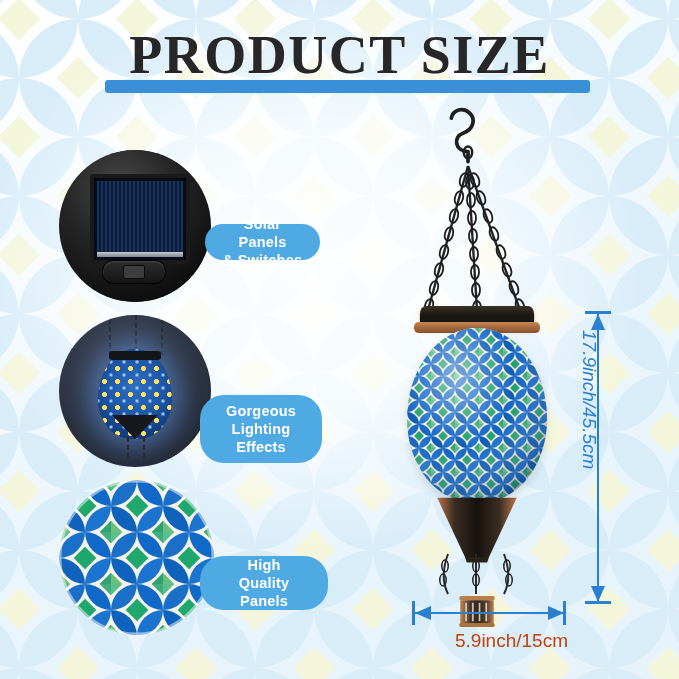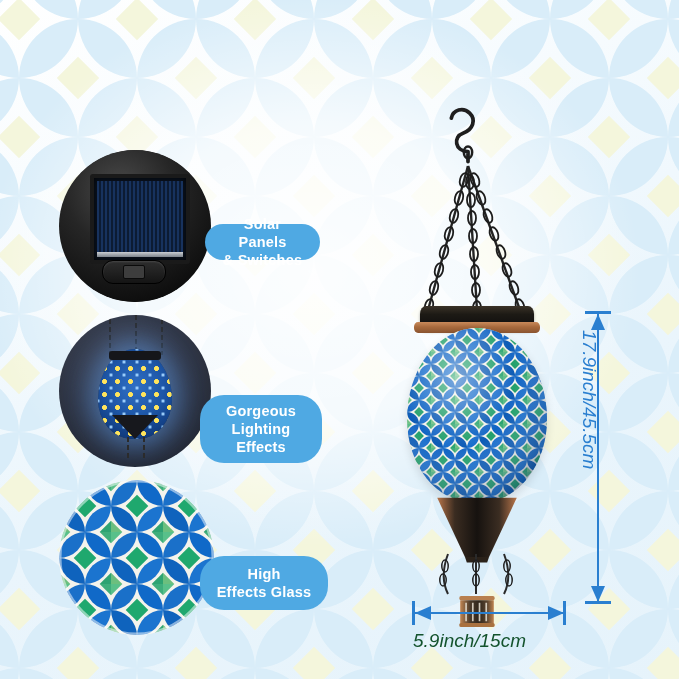--- a/index.html
+++ b/index.html
@@ -117,22 +117,22 @@
 
   .dim-line-h{position:absolute;left:413px;top:612px;width:152px;height:2px;background:#2a7fd0;}
   .dim-cap-h-l{position:absolute;left:412px;top:601px;width:3px;height:24px;background:#2a7fd0;}
   .dim-cap-h-r{position:absolute;left:563px;top:601px;width:3px;height:24px;background:#2a7fd0;}
   .dim-arrow-h-l{position:absolute;left:415px;top:606px;width:0;height:0;
      border-top:7px solid transparent;border-bottom:7px solid transparent;
      border-right:16px solid #2a7fd0;}
   .dim-arrow-h-r{position:absolute;left:548px;top:606px;width:0;height:0;
      border-top:7px solid transparent;border-bottom:7px solid transparent;
      border-left:16px solid #2a7fd0;}
-  .dim-label-h{position:absolute;left:413px;top:630px;width:155px;text-align:left;
-     font-size:19px;font-style:italic;color:#14532d;white-space:nowrap;}
+  .dim-label-h{position:absolute;left:413px;top:630px;width:155px;text-align:right;
+     font-size:19px;color:#c2410c;white-space:nowrap;}
 </style>
 </head>
 <body>
 
 <div id="stage">
 
   <div class="bg-base"></div>
   <svg class="bg-pattern" width="759" height="759" viewBox="0 0 759 759">
     <defs>
       <pattern id="petals" x="0" y="0" width="118" height="118" patternUnits="userSpaceOnUse">
@@ -145,20 +145,24 @@
         <rect x="-15" y="-15" width="30" height="30" transform="rotate(45 0 0)" fill="#f4f6dc"></rect>
         <rect x="103" y="-15" width="30" height="30" transform="rotate(45 118 0)" fill="#f4f6dc"></rect>
         <rect x="-15" y="103" width="30" height="30" transform="rotate(45 0 118)" fill="#f4f6dc"></rect>
         <rect x="103" y="103" width="30" height="30" transform="rotate(45 118 118)" fill="#f4f6dc"></rect>
       </pattern>
     </defs>
     <rect width="759" height="759" fill="url(#petals)"></rect>
   </svg>
   <div class="bg-fade"></div>
 
+  <div class="title-wrap">
+    <div class="title-bar"></div>
+    <div class="title-text">PRODUCT SIZE</div>
+  </div>
 
   <div class="feature">
     <div class="circle" id="f1-circle">
       <div class="sp-body">
         <div class="sp-panel">
           <div class="sp-cells"></div>
           <div class="sp-strip"></div>
         </div>
         <div class="sp-switch">
           <div class="sp-switch-in"></div>
@@ -211,21 +215,21 @@
             </clipPath>
         </defs>
         <g clip-path="url(#clipmacro)">
           <rect x="-10" y="-10" width="180" height="180" fill="url(#macro)"></rect>
           <circle cx="77.5" cy="77.5" r="77.5" fill="none" stroke="#ffffff" stroke-width="5" opacity=".5"></circle>
         </g>
       </svg>
     </div>
     <div class="pill" id="f3-pill">
       <span>High
-Effects Glass</span>
+Quality Panels</span>
     </div>
   </div>
 
   <div id="product">
 
     <svg class="hook" width="60" height="70" viewBox="0 0 60 70">
       <path d="M30 68 L30 56 M30 56 C14 56 12 38 24 34 C36 30 40 18 32 10 C24 2 12 6 10 16" fill="none" stroke="#1f1f1f" stroke-width="4.5" stroke-linecap="round"></path>
       <ellipse cx="30" cy="57" rx="5" ry="7" fill="none" stroke="#1f1f1f" stroke-width="3"></ellipse>
     </svg>
 

